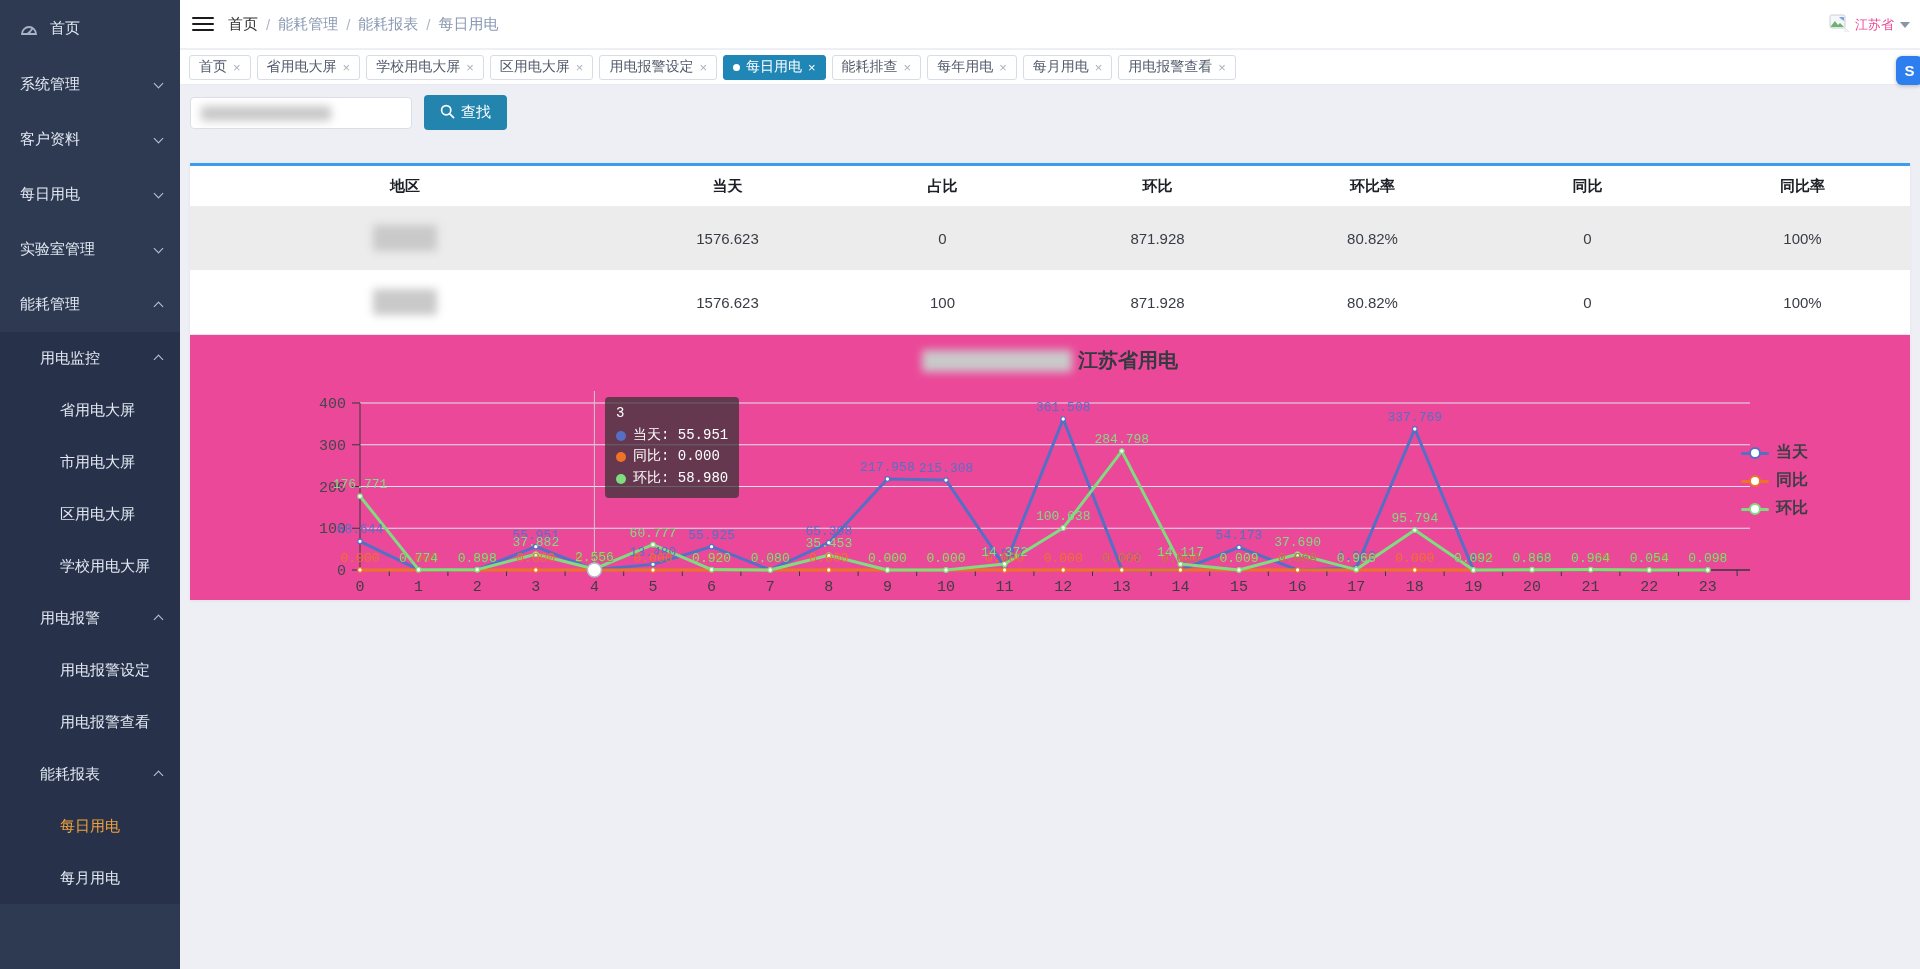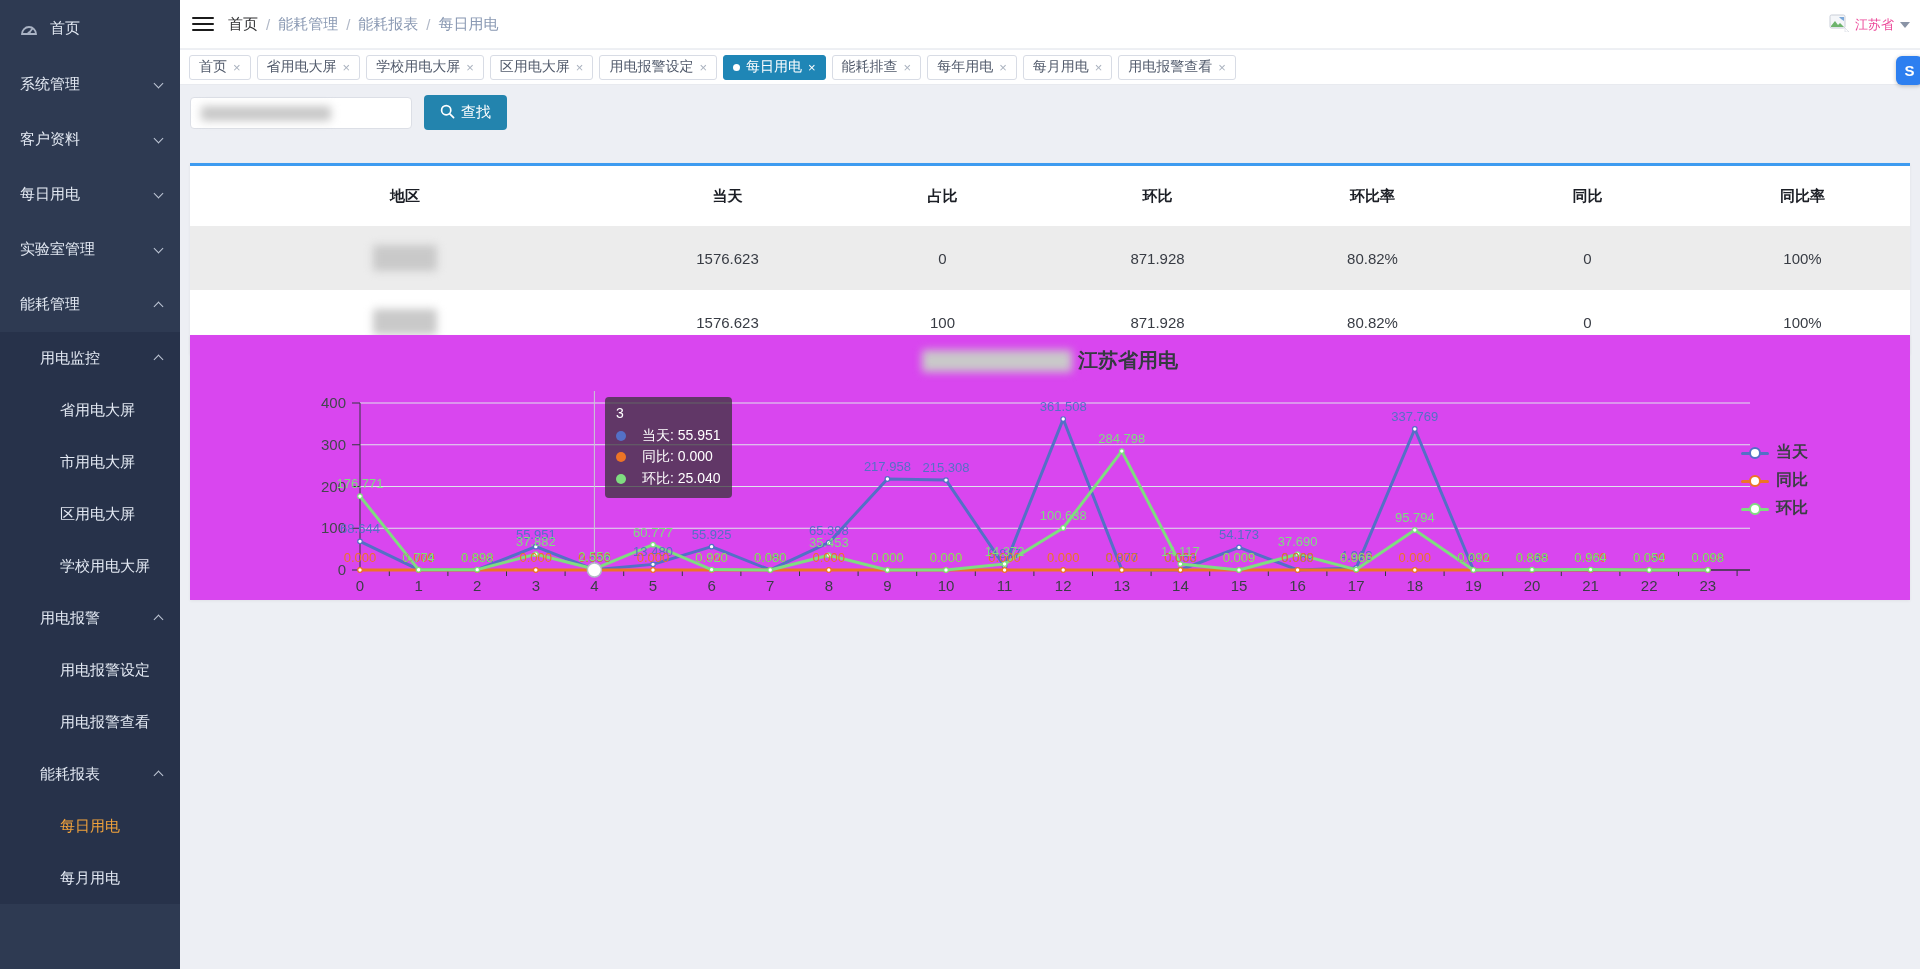--- a/index.html
+++ b/index.html
@@ -42,39 +42,39 @@
   .blob { background:#c9c9c9; filter:blur(4px); border-radius:2px; }
 
   
   .search-input { position:absolute; left:190px; top:97px; width:222px; height:32px; background:#fff; border:1px solid #dcdfe6; border-radius:4px; display:flex; align-items:center; padding-left:10px; }
   .search-input .blob { width:130px; height:15px; }
   .search-btn { position:absolute; left:424px; top:95px; width:83px; height:35px; background:#2384ae; border:none; border-radius:4px; color:#fff; font-size:15px; display:flex; align-items:center; justify-content:center; gap:6px; cursor:pointer; }
 
   
   .table-card { position:absolute; left:190px; top:163px; width:1720px; background:#fff; border-top:3px solid #3d9bf0; box-shadow:0 1px 3px rgba(0,0,0,.06); }
   table { width:100%; border-collapse:collapse; table-layout:fixed; }
-  th { height:60px; font-size:15px; font-weight:bold; color:#1c1f26; text-align:center; }
+  th { height:40px; font-size:15px; font-weight:bold; color:#1c1f26; text-align:center; }
   td { height:64px; font-size:15px; color:#383c44; text-align:center; }
   tr.striped { background:#ececec; }
   .cell-blob { width:64px; height:26px; margin:0 auto; }
 
   
-  .chart-card { position:absolute; left:190px; top:335px; width:1720px; height:265px; background:#d946ef; box-shadow:0 1px 3px rgba(0,0,0,.06); }
+  .chart-card { position:absolute; left:190px; top:335px; width:1720px; height:265px; background:#ec4899; box-shadow:0 1px 3px rgba(0,0,0,.06);font-family:Liberation Mono, monospace; }
   .chart-title { position:absolute; left:0; top:12px; width:100%; display:flex; justify-content:center; align-items:center; gap:6px; }
   .chart-title .blob { width:150px; height:22px; }
   .chart-title .t { font-size:20px; font-weight:bold; color:#343a40; }
   .chart-svg { position:absolute; left:0; top:50px; }
   .legend { position:absolute; left:1551px; top:108px; display:flex; flex-direction:column; gap:9px; }
   .legend-item { display:flex; align-items:center; gap:7px; cursor:pointer; height:19px; }
   .legend-icon { position:relative; width:28px; height:12px; }
   .legend-icon .ln { position:absolute; left:0; top:5px; width:28px; height:3px; border-radius:2px; }
   .legend-icon .ring { position:absolute; left:8px; top:0; width:12px; height:12px; border-radius:50%; background:#fff; border:2.5px solid; }
   .legend-label { font-size:16px; font-weight:bold; color:#3a3f44; }
   .tooltip { position:absolute; left:415px; top:62px; background:rgba(50,50,50,.72); border-radius:4px; padding:6px 11px 8px 11px; color:#fff; font-size:14px; line-height:1.55; z-index:4; pointer-events:none; }
-  .tt-row { display:flex; align-items:center; gap:16px; white-space:nowrap; }
+  .tt-row { display:flex; align-items:center; gap:7px; white-space:nowrap; }
   .tt-dot { width:10px; height:10px; border-radius:50%; }
 
   
   .ext-icon { position:absolute; right:-3px; top:56px; width:27px; height:29px; background:#2d7ff0; border-radius:6px; color:#fff; font-weight:bold; font-size:15px; display:flex; align-items:center; justify-content:center; box-shadow:0 1px 4px rgba(0,0,0,.25); z-index:9; }
 </style>
 </head>
 <body>
 
 <aside class="sidebar">
     <div class="sb-item home depth0">
@@ -519,18 +519,18 @@
   <div class="tt-row">
         <span class="tt-dot" style="background: rgb(84, 112, 198);"></span>
         <span>当天: 55.951</span>
       </div>
       <div class="tt-row">
         <span class="tt-dot" style="background: rgb(237, 116, 38);"></span>
         <span>同比: 0.000</span>
       </div>
       <div class="tt-row">
         <span class="tt-dot" style="background: rgb(127, 221, 128);"></span>
-        <span>环比: 25.040</span>
+        <span>环比: 58.980</span>
       </div>
     </div>
 </div>
 
 <div class="ext-icon">S</div>
 
 </body></html>

